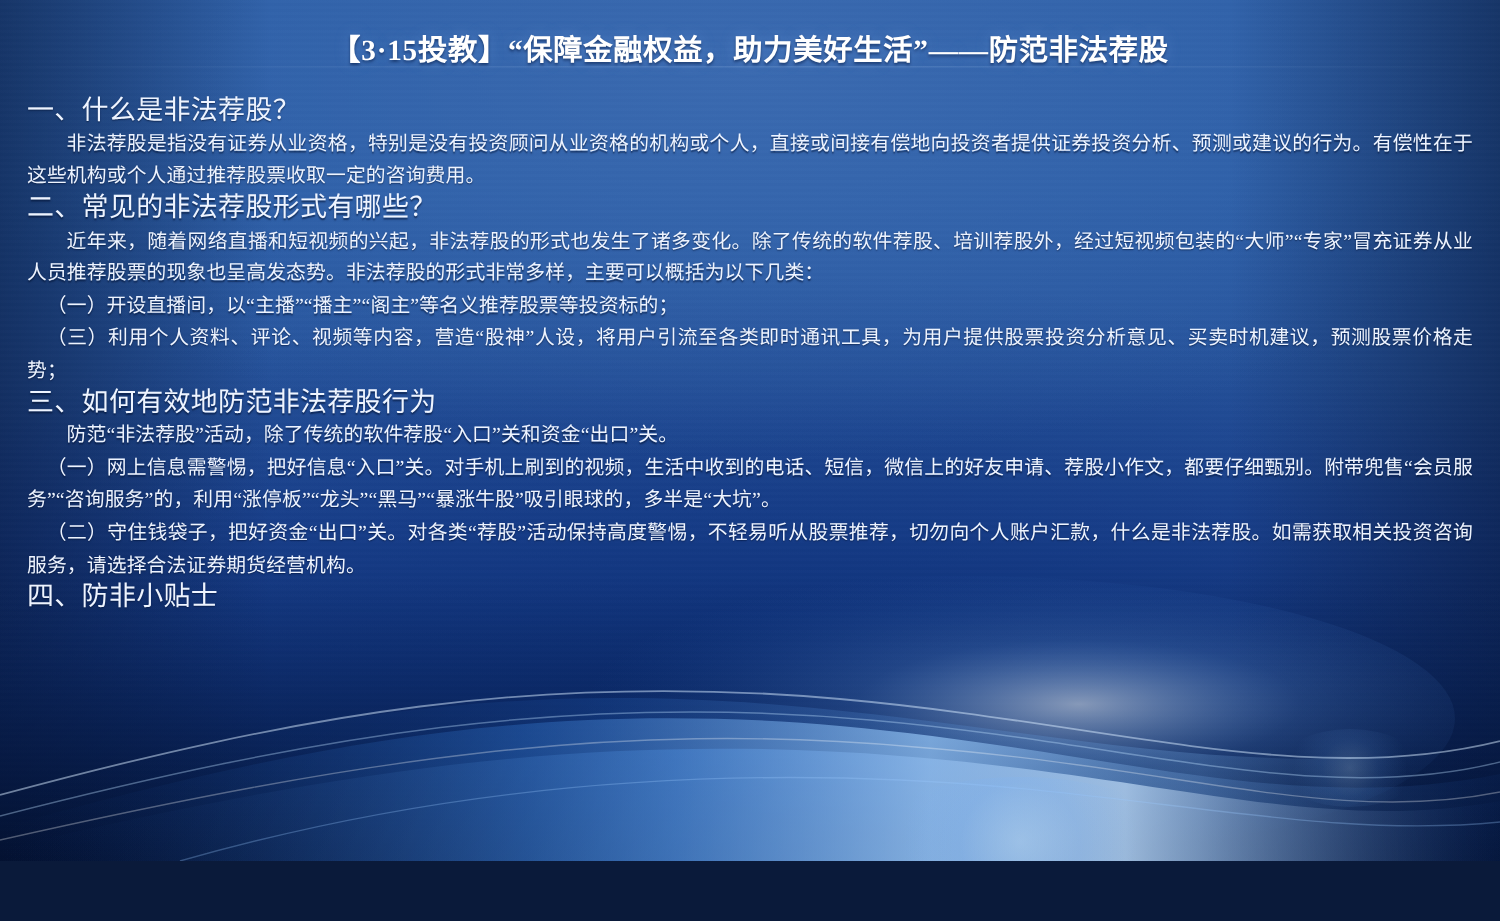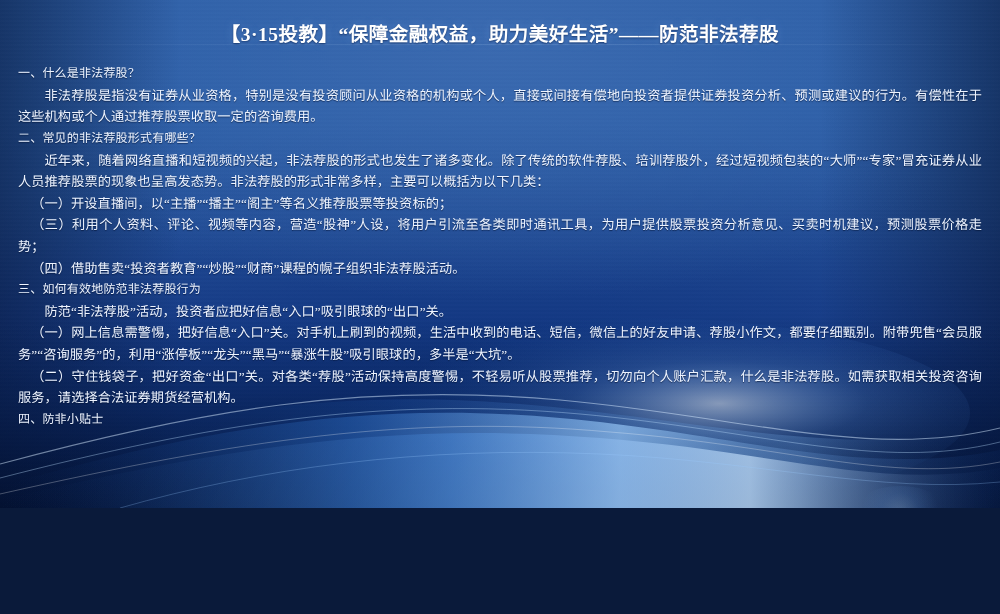--- a/index.html
+++ b/index.html
@@ -9,21 +9,21 @@
     padding: 0;
     background: #0a1a3a;
   }
   body {
     font-family: "Liberation Serif", "DejaVu Serif", serif;
   }
 
   #poster {
     position: relative;
     width: 1000px;
-    height: 508px;
+    height: 574px;
     overflow: hidden;
     background:
       radial-gradient(ellipse 900px 420px at 50% 8%, #3a6ab0 0%, rgba(58,106,176,0) 62%),
       radial-gradient(ellipse 1100px 520px at 50% 95%, #0b2f7a 0%, rgba(11,47,122,0) 70%),
       linear-gradient(180deg, #2b5ea6 0%, #2a5da6 22%, #26539b 44%, #1e4590 62%, #143476 78%, #0a2258 90%, #061841 100%);
   }
 
   
   .vignette {
     position: absolute;
@@ -87,21 +87,21 @@
     font-size: 13.2px;
     line-height: 21.6px;
     text-shadow: 0 1px 1px rgba(2,16,48,.6);
     font-family: "Liberation Serif", "DejaVu Serif", serif;
   }
 
   .heading {
     margin: 0;
     padding: 0;
     font-weight: normal;
-    font-size: 12px;
+    font-size: 18px;
     line-height: 21.6px;
     letter-spacing: .2px;
   }
 
   .para {
     margin: 0;
     padding: 0;
     text-align: justify;
     text-justify: inter-ideograph;
     letter-spacing: .1px;
@@ -187,26 +187,25 @@
       <div class="sec">
         <p class="heading">一、什么是非法荐股？</p>
         <p class="para indent">非法荐股是指没有证券从业资格，特别是没有投资顾问从业资格的机构或个人，直接或间接有偿地向投资者提供证券投资分析、预测或建议的行为。有偿性在于这些机构或个人通过推荐股票收取一定的咨询费用。</p>
       </div>
 
       <div class="sec">
         <p class="heading">二、常见的非法荐股形式有哪些？</p>
         <p class="para indent">近年来，随着网络直播和短视频的兴起，非法荐股的形式也发生了诸多变化。除了传统的软件荐股、培训荐股外，经过短视频包装的“大师”“专家”冒充证券从业人员推荐股票的现象也呈高发态势。非法荐股的形式非常多样，主要可以概括为以下几类：</p>
         <p class="para hang">（一）开设直播间，以“主播”“播主”“阁主”等名义推荐股票等投资标的；</p>
         <p class="para hang">（三）利用个人资料、评论、视频等内容，营造“股神”人设，将用户引流至各类即时通讯工具，为用户提供股票投资分析意见、买卖时机建议，预测股票价格走势；</p>
-        <p class="para hang">（四）借助售卖“投资者教育”“炒股”“财商”课程的幌子组织非法荐股活动。</p>
       </div>
 
       <div class="sec">
         <p class="heading">三、如何有效地防范非法荐股行为</p>
-        <p class="para indent">防范“非法荐股”活动，投资者应把好信息“入口”吸引眼球的“出口”关。</p>
+        <p class="para indent">防范“非法荐股”活动，除了传统的软件荐股“入口”关和资金“出口”关。</p>
         <p class="para hang">（一）网上信息需警惕，把好信息“入口”关。对手机上刷到的视频，生活中收到的电话、短信，微信上的好友申请、荐股小作文，都要仔细甄别。附带兜售“会员服务”“咨询服务”的，利用“涨停板”“龙头”“黑马”“暴涨牛股”吸引眼球的，多半是“大坑”。</p>
         <p class="para hang">（二）守住钱袋子，把好资金“出口”关。对各类“荐股”活动保持高度警惕，不轻易听从股票推荐，切勿向个人账户汇款，什么是非法荐股。如需获取相关投资咨询服务，请选择合法证券期货经营机构。</p>
       </div>
 
       <div class="sec">
         <p class="heading">四、防非小贴士</p>
       </div>
 
     </div>
   </div>

